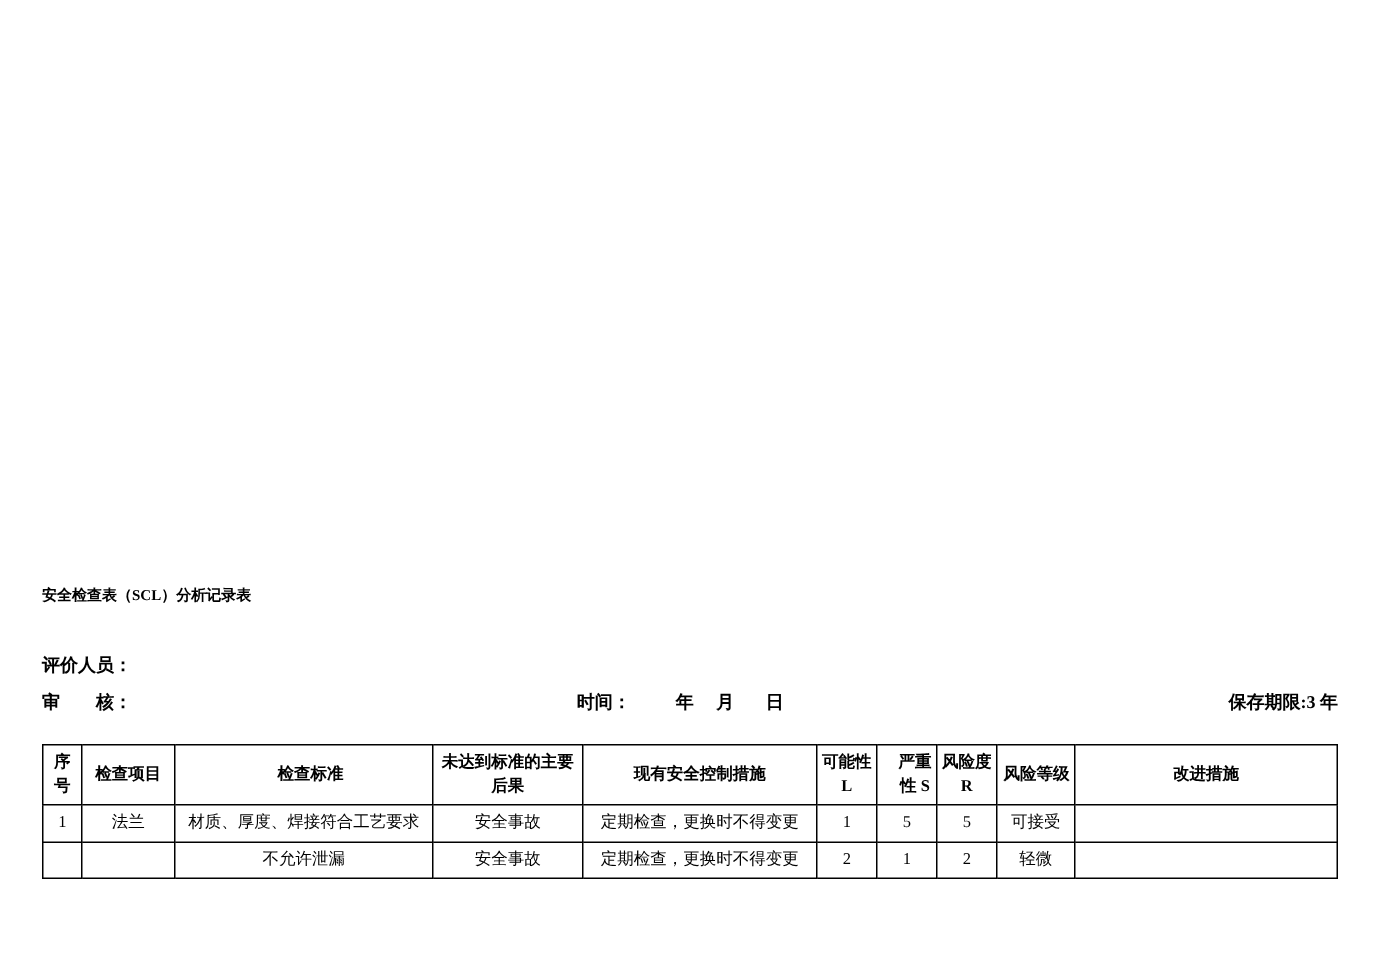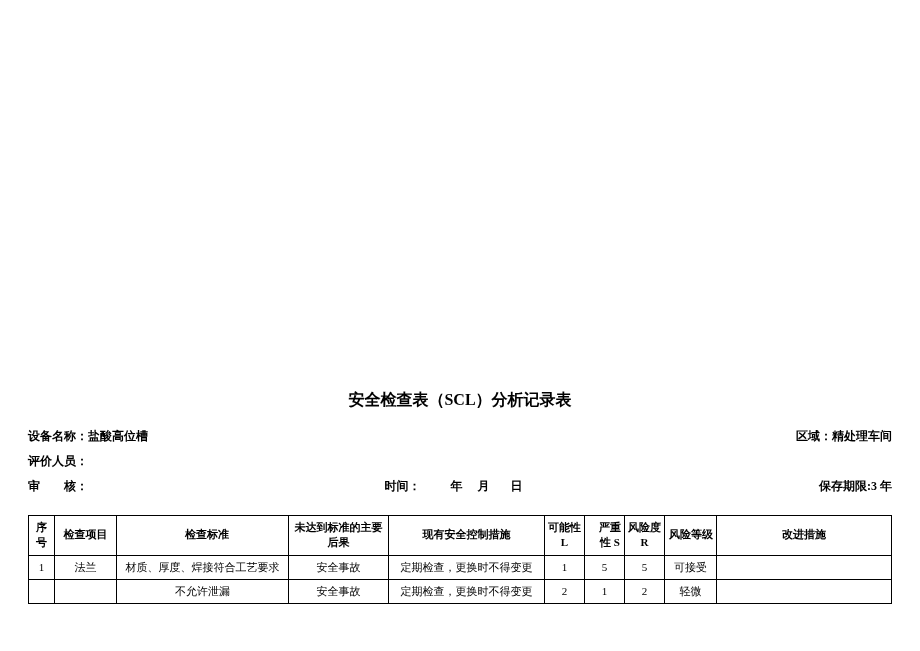--- a/index.html
+++ b/index.html
@@ -16,24 +16,24 @@
       height: 651px;
       position: relative;
     }
     .content {
       position: absolute;
       top: 390px;
       left: 28px;
       width: 864px;
     }
     .title {
-      text-align: center;
-      font-size: 16px;
+      text-align: left;
+      font-size: 10px;
       font-weight: bold;
-      margin-bottom: 16px;
+      margin-bottom: 30px;
     }
     .info-line {
       display: flex;
       justify-content: space-between;
       font-size: 12px;
       font-weight: bold;
       margin-bottom: 6px;
       line-height: 1.6;
     }
     .info-left {
@@ -80,28 +80,20 @@
     .col-r { width: 40px; }
     .col-level { width: 52px; text-align: right; }
     .col-improve { width: auto; }
   </style>
 </head>
 <body>
 
 <div class="content">
   <div class="title">安全检查表（SCL）分析记录表</div>
 
-  <div class="info-line">
-    <span class="info-left">
-      <span>设备名称：</span><span>盐酸高位槽</span>
-    </span>
-    <span class="info-right">
-      <span>区域：</span><span>精处理车间</span>
-    </span>
-  </div>
 
   <div class="info-line">
     <span class="info-left">评价人员：</span>
   </div>
 
   <div class="info-line">
     <span class="info-left label-spaced">审　　核：</span>
     <span class="info-center">
       <span>时间：</span>
       &nbsp;&nbsp;&nbsp;&nbsp;&nbsp;&nbsp;&nbsp;&nbsp;

